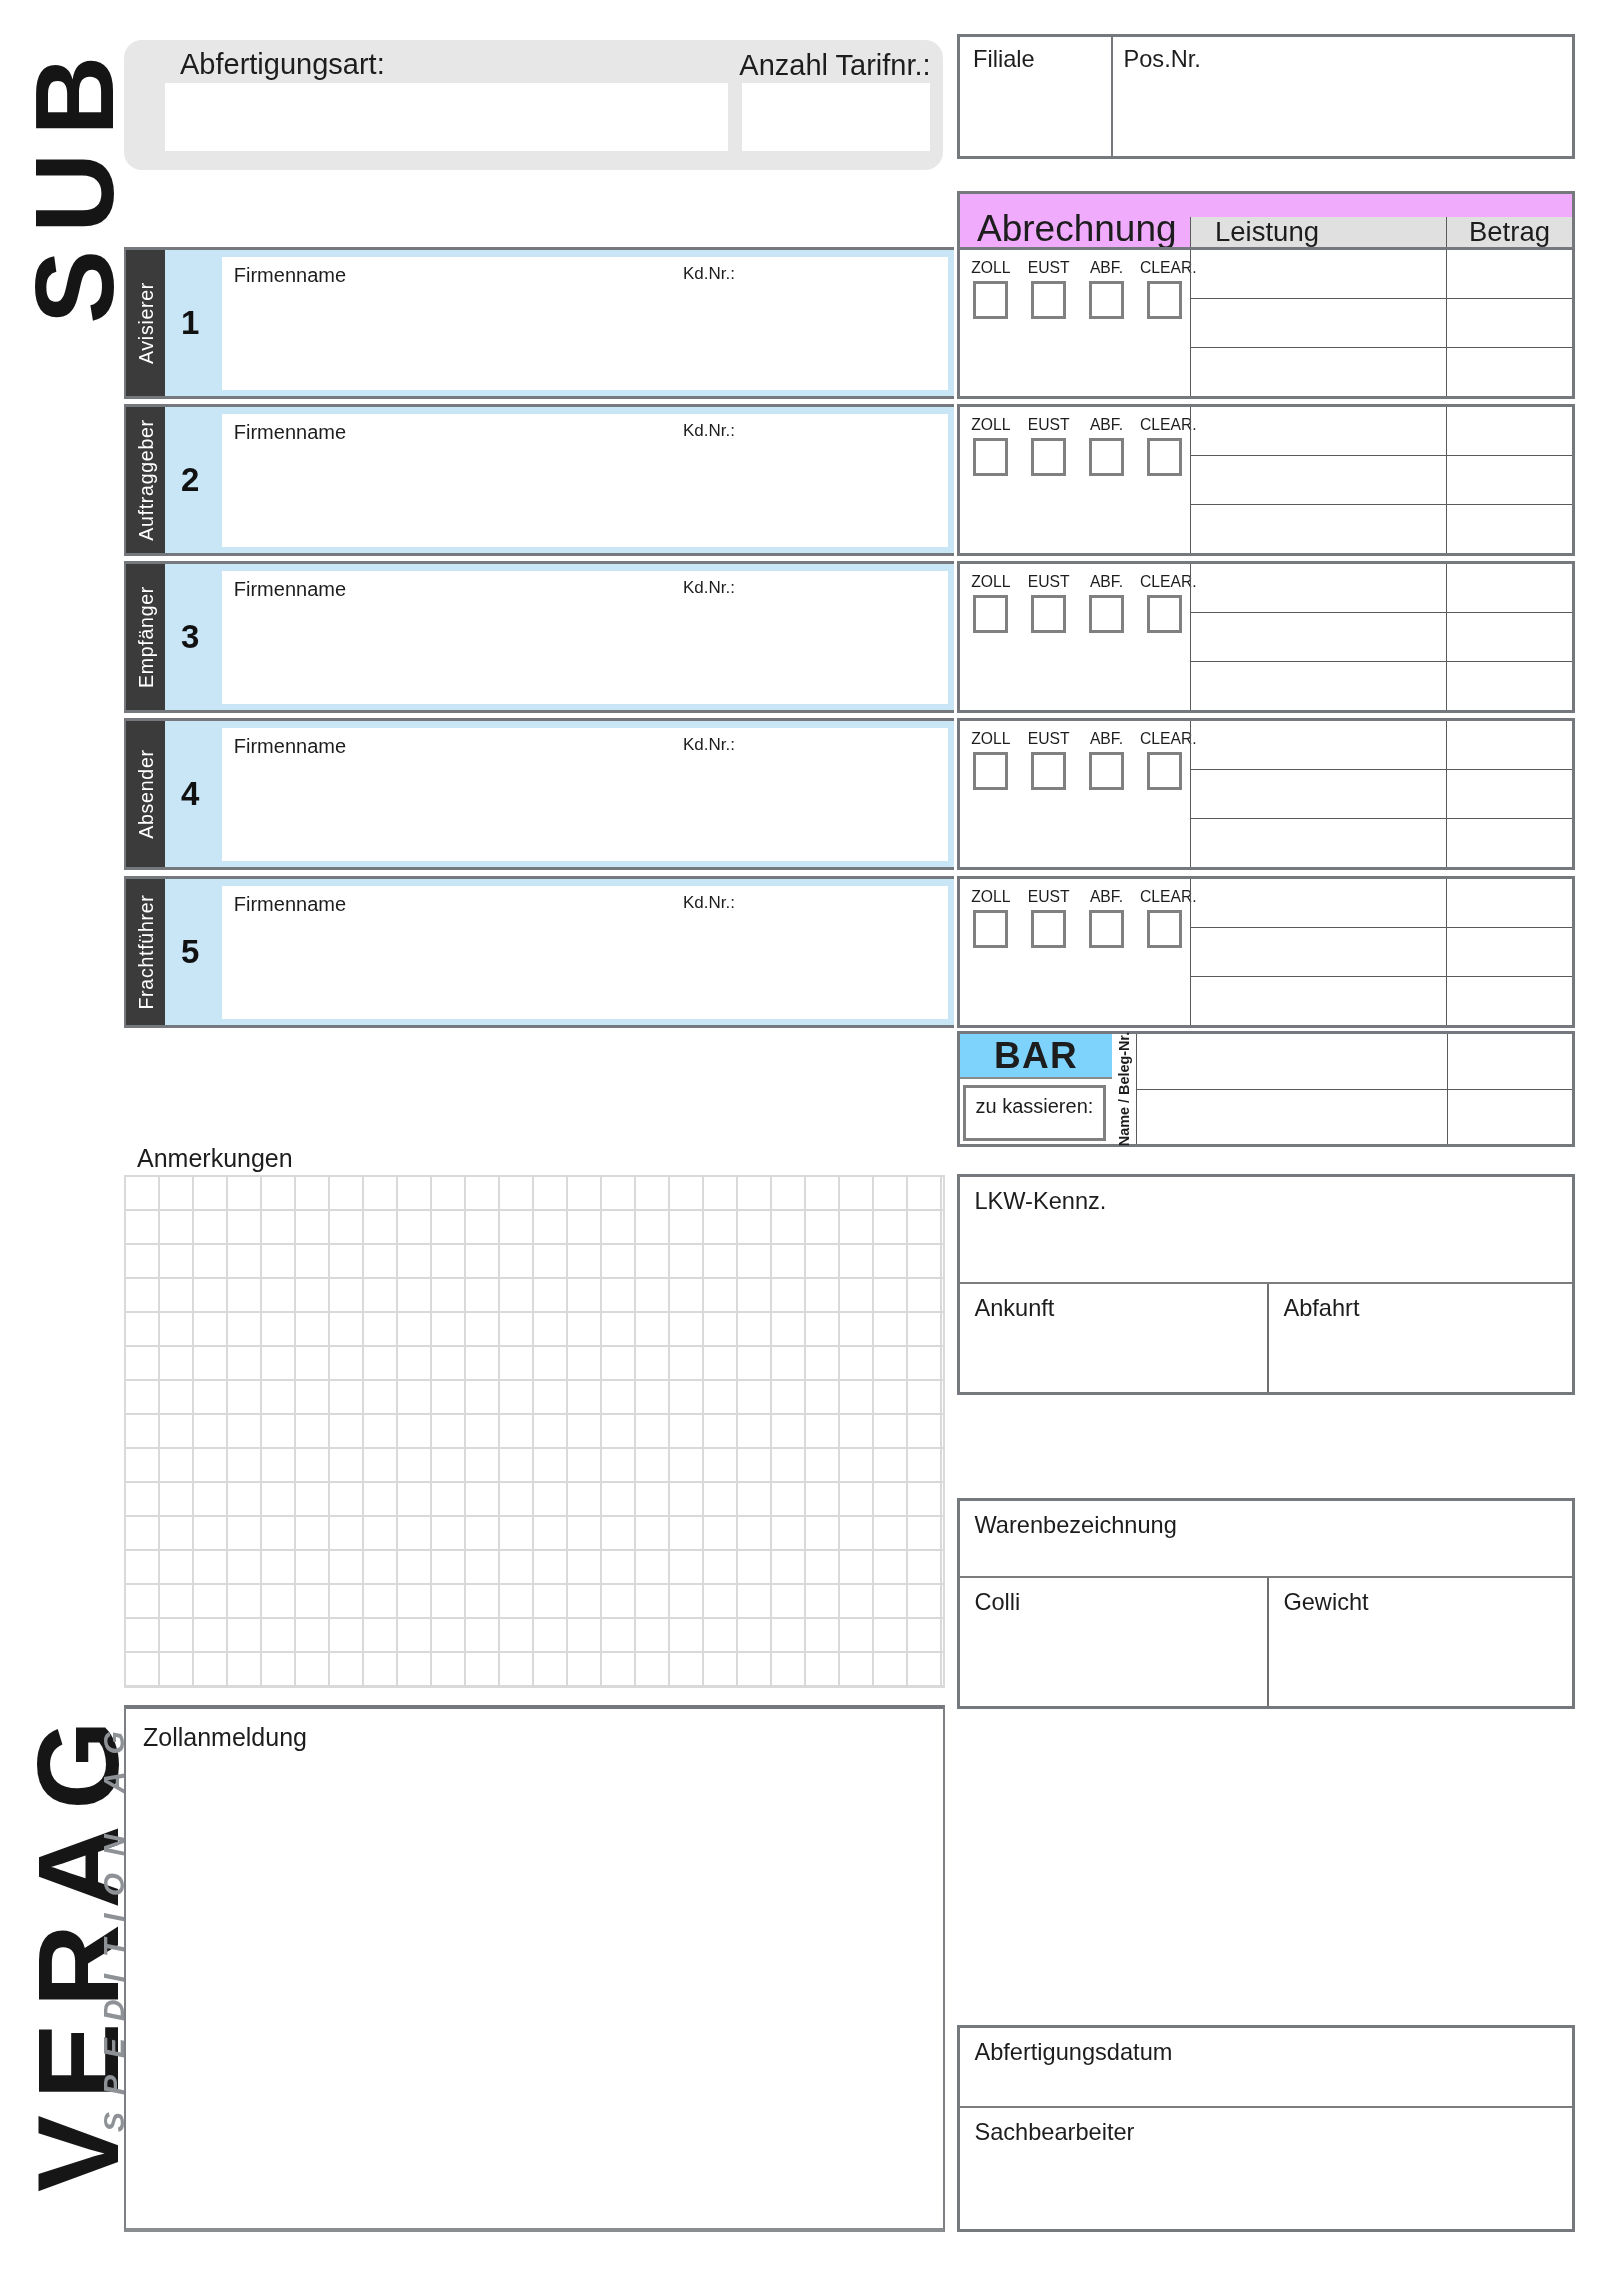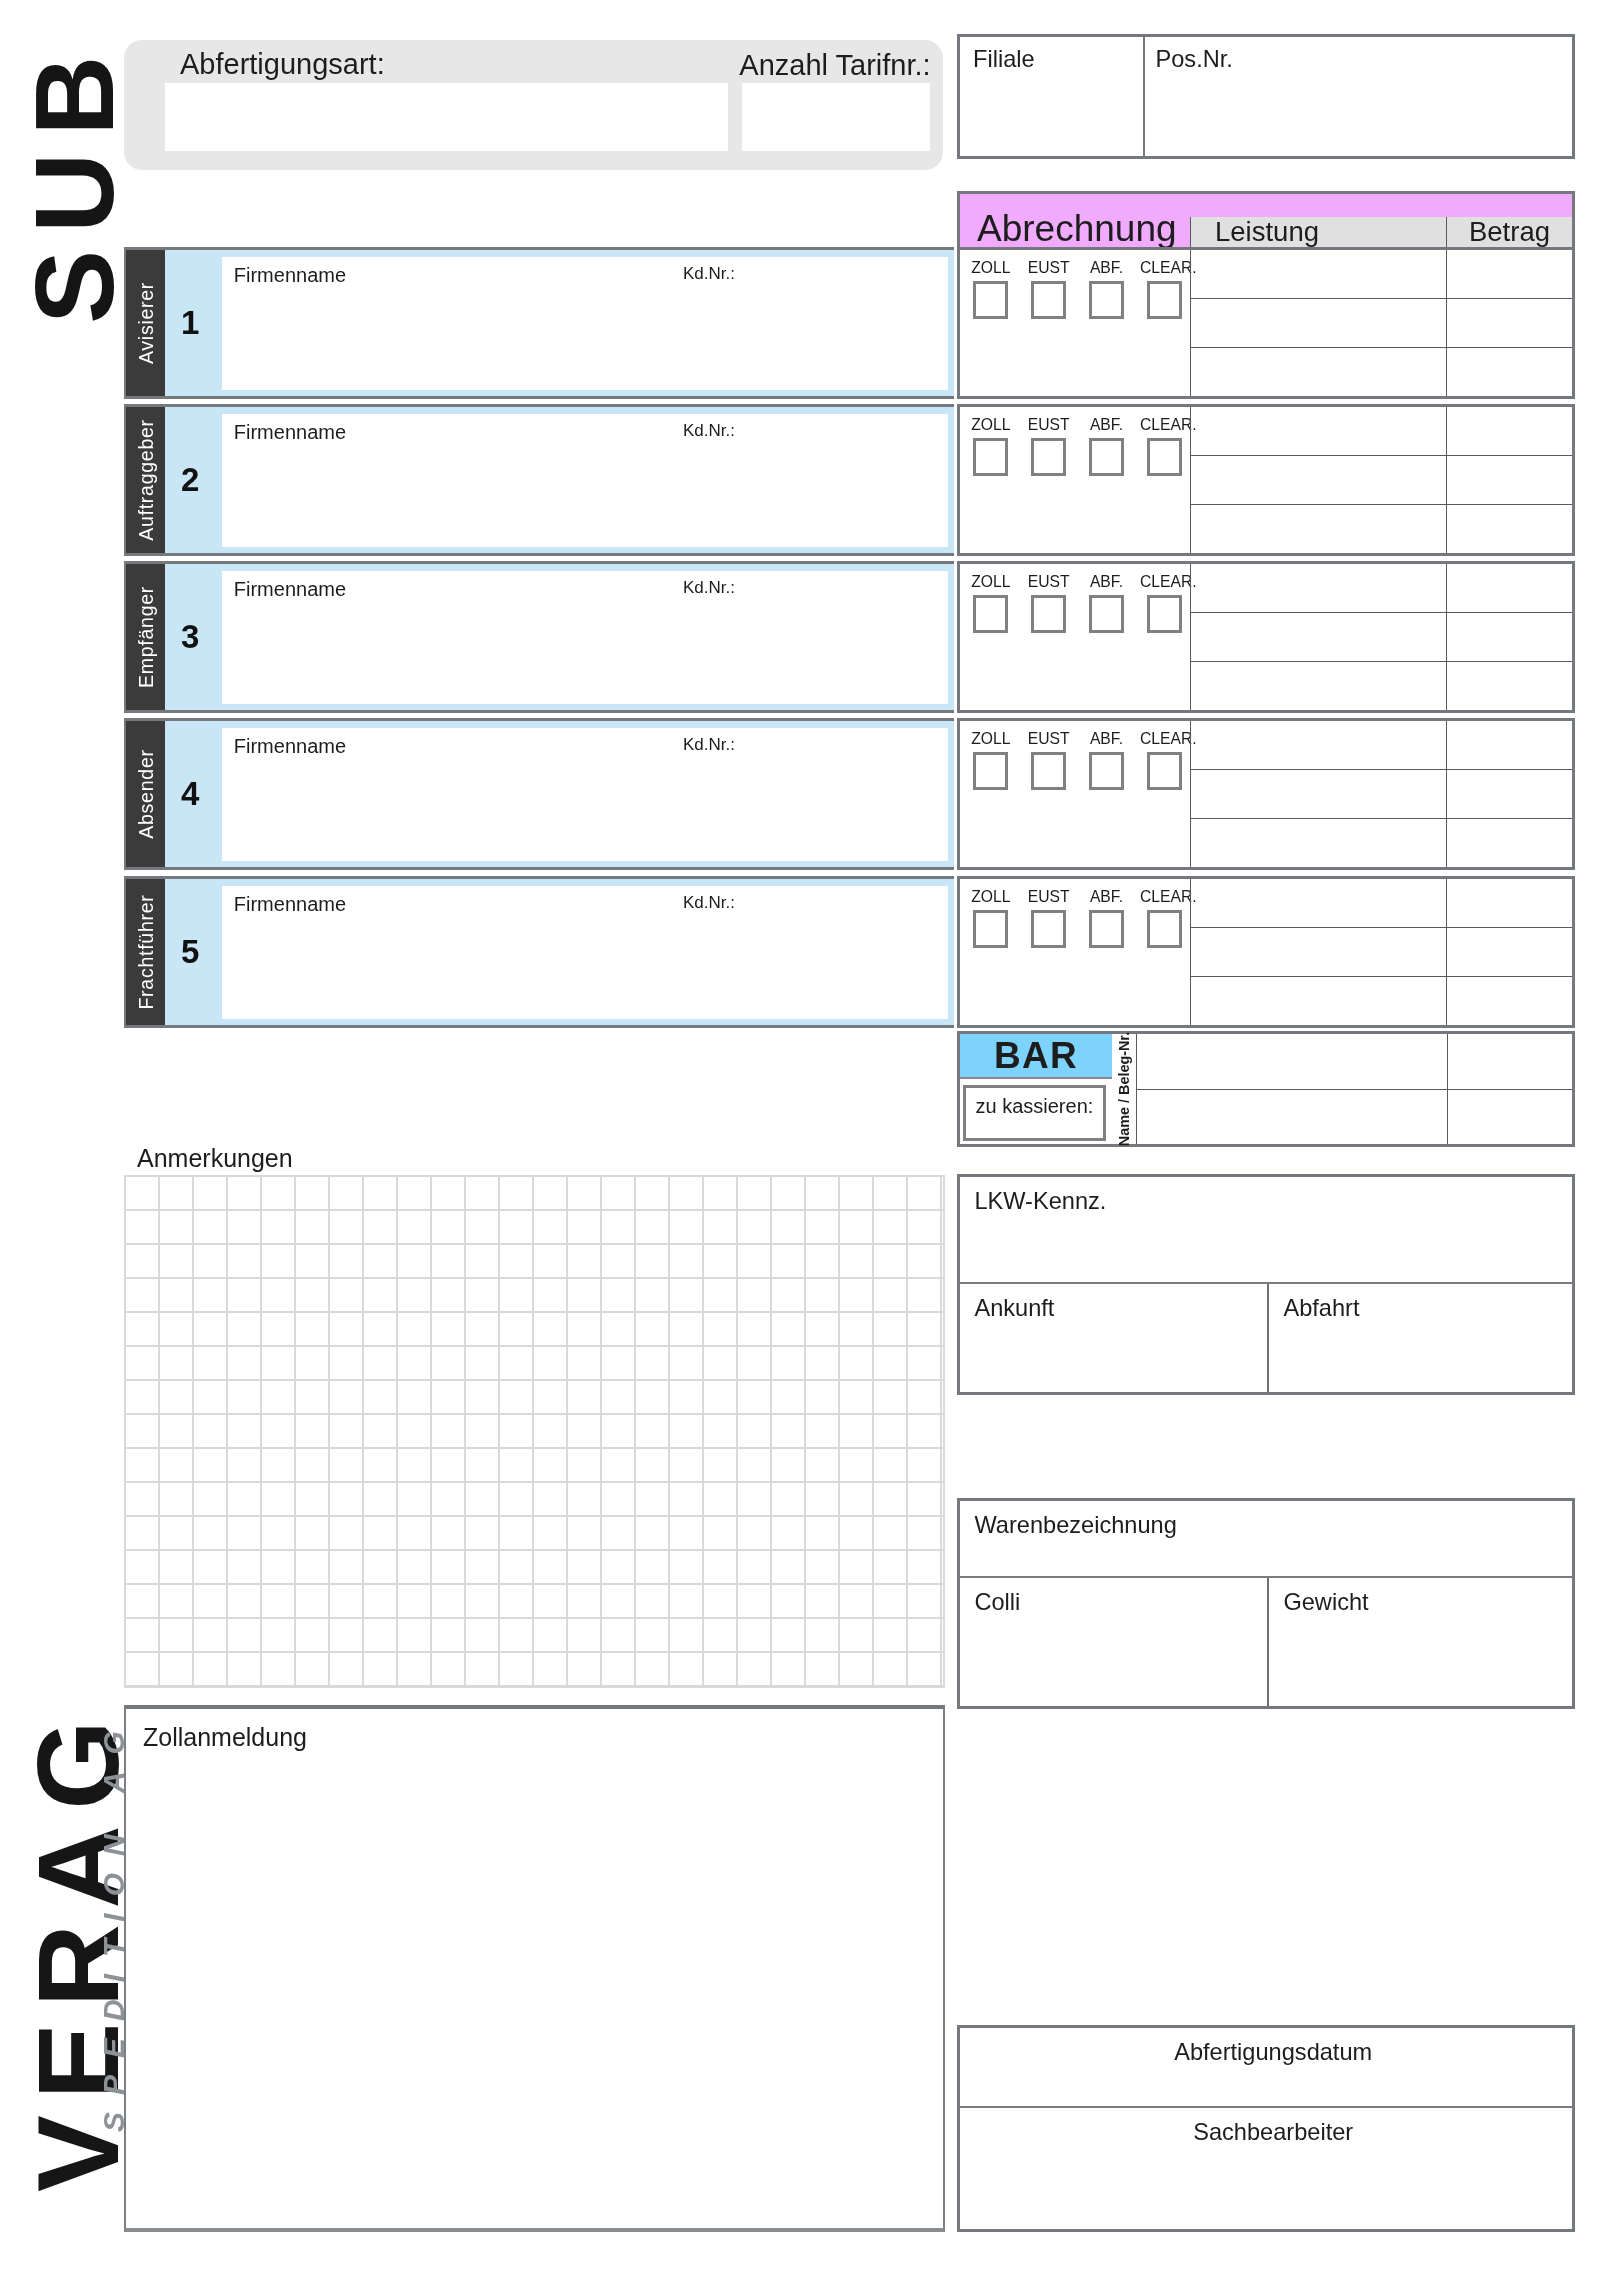--- a/index.html
+++ b/index.html
@@ -16,21 +16,21 @@
   .sped-logo { left:99px; top:2132px; font-size:30px;  font-weight:700; font-style:italic; letter-spacing:17px; line-height:1; color:#8e9296; }
 
   
   .panel { left:124px; top:40px; width:819px; height:130px; background:#e7e7e7;border-radius:18px; }
   .panel-label1 { position:absolute; left:56px; top:7.9px; font-size:29px; }
   .panel-label2 { position:absolute; right:12.4px; top:9.2px; font-size:29px; }
   .input1 { position:absolute; left:41px;  top:43px; width:563px; height:68px; background:#fff; }
   .input2 { position:absolute; left:618px; top:43px; width:188px; height:68px; background:#fff; }
 
   .fil-box { left:957px; top:34px; width:618px; height:125px; border:3.3px solid #75797d; box-sizing:border-box; display:flex; background:#fff; }
-  .fil-cell1 { width:185px; border-right:2px solid #75797d; padding:9.2px 0 0 13px; font-size:23.6px; box-sizing:border-box; }
+  .fil-cell1 { width:153px; border-right:2px solid #75797d; padding:9.2px 0 0 13px; font-size:23.6px; box-sizing:border-box; }
   .fil-cell2 { flex:1; padding:9.2px 0 0 10.5px; font-size:23.6px; }
 
   
   .abr-head { left:957px; top:191px; width:618px; height:56px; background:#f0abfc;
               border:3.3px solid #75797d; border-bottom:none; box-sizing:border-box; }
   .abr-title { position:absolute; left:17px; top:14.4px; font-size:37px; }
   .abr-strip { position:absolute; left:230px; right:0; bottom:0; height:30px; background:#e0e0e0; border-left:1.3px solid #5a5a5a; display:flex; }
   .abr-strip .sl { width:255px; padding-left:24px; font-size:27.5px; line-height:30px; box-sizing:border-box; }
   .abr-strip .sb { flex:1; border-left:1.3px solid #5a5a5a; text-align:center; font-size:27.5px; line-height:30px; }
 
@@ -91,21 +91,21 @@
   .rbox { position:absolute; left:957px; width:618px; border:3.3px solid #75797d; box-sizing:border-box; background:#fff;
           display:flex; flex-direction:column; }
   .rbox-top { border-bottom:2.6px solid #7c7c7c; padding:10.5px 0 0 14.4px; font-size:23.6px; box-sizing:border-box; }
   .rbox-bottom { flex:1; display:flex; }
   .rcell-l { width:309px; border-right:2px solid #6f6f6f; padding:10.5px 0 0 14.4px; font-size:23.6px; box-sizing:border-box; }
   .rcell-r { flex:1; padding:10.5px 0 0 14.4px; font-size:23.6px; }
   .lkw-box   { top:1174px; height:221px; }
   .lkw-box   .rbox-top { height:107px; }
   .ware-box  { top:1498px; height:211px; }
   .ware-box  .rbox-top { height:77px; }
-  .datum-box { top:2025px; height:207px;text-align:center; }
+  .datum-box { top:2025px; height:207px; }
   .datum-box .rbox-top { height:80px; }
 </style>
 </head>
 <body>
 
 <div class="page">
 
   <div class="abs vtext sub-logo">SUB</div>
   <div class="abs vtext verag-logo">VERAG</div>
   <div class="abs vtext sped-logo">SPEDITION AG</div>

